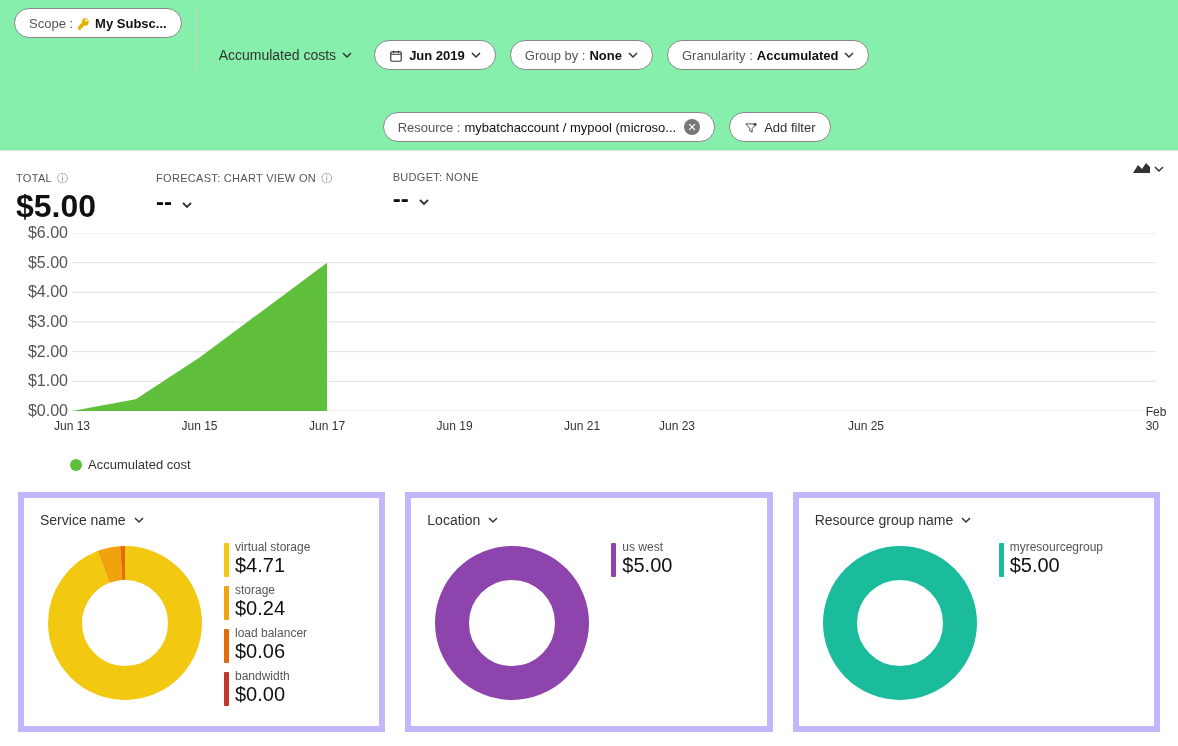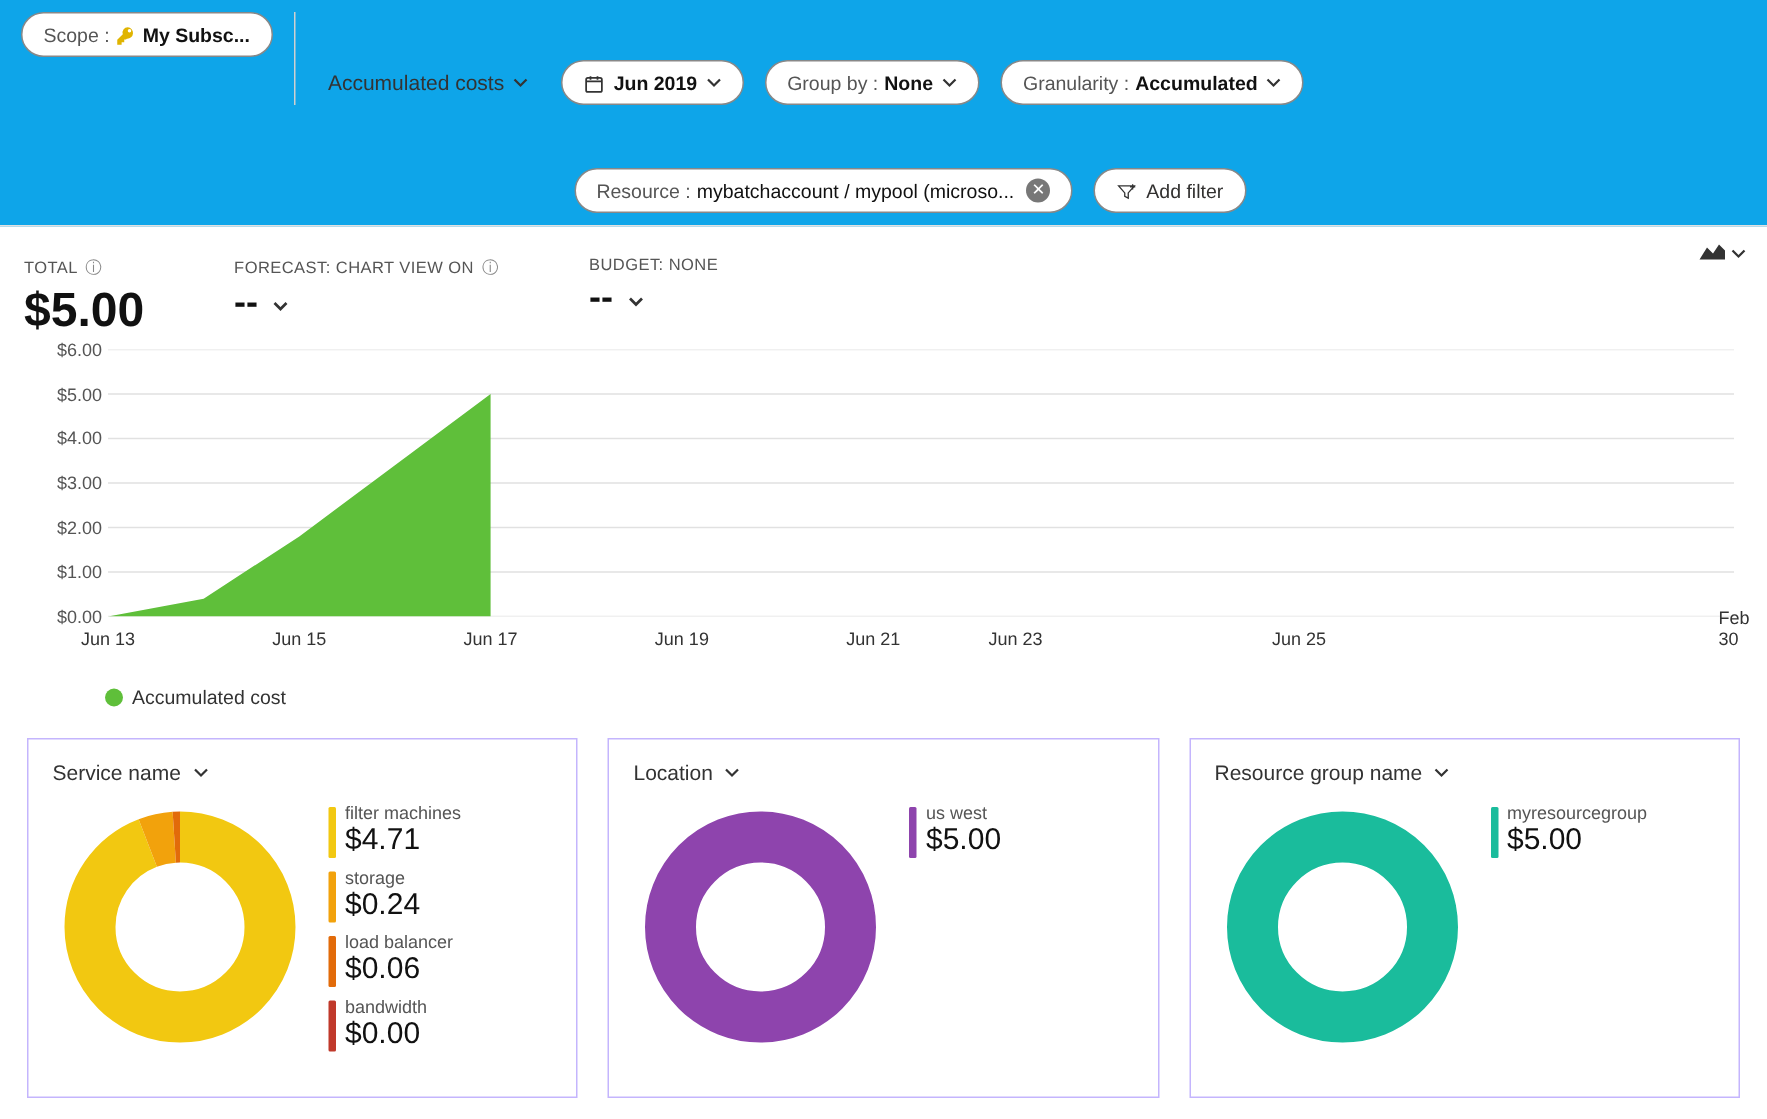--- a/index.html
+++ b/index.html
@@ -4,21 +4,21 @@
 <style>
   * { box-sizing: border-box; }
   html, body {
     margin: 0; padding: 0;
     font-family: "Segoe UI", -apple-system, BlinkMacSystemFont, sans-serif;
     font-size: 13px; color: #323130; background: #fff;
     width: 1178px; height: 746px; overflow: hidden;
   }
   
   .topbar {
-    background: #0ea5e9;
+    background: #86efac;
     border-bottom: 1px solid #e1e1e1;
     padding: 8px 32px 8px 14px;
     display: flex; align-items: flex-start;
   }
   .scope-wrap {
     padding-right: 14px;
     border-right: 1px solid #d0d0d0;
     height: 62px;
     display: flex; align-items: flex-start;
   }
@@ -72,37 +72,37 @@
   
   .areachart {
     position: relative; margin: 0 18px 0 18px;
     height: 200px;
   }
   .ac-body {
     position:absolute; left:54px; right:4px; top:0; bottom:22px;
   }
   .ac-ylabel {
     position:absolute; left:0; width:50px; text-align:right;
-    font-size:12px; color:#555; transform: translateY(-50%);
+    font-size:16px; color:#555; transform: translateY(-50%);
   }
   .ac-xlabel {
     position:absolute; bottom:0; font-size:12px; color:#333;
     transform: translateX(-50%);
   }
   .legend {
     display:flex; align-items:center; gap:6px;
     margin: 24px 0 0 70px; font-size:13px; color:#333;
   }
   .legend .dot { width:12px;height:12px;border-radius:50%;background:#5fbf3a; }
   
   .cards {
     display:flex; gap:20px; padding: 20px 18px 0 18px;
   }
   .card {
-    flex:1; border:1px solid #c4b5fd; padding:14px 16px 10px 16px;
+    flex:1; border:6px solid #c4b5fd; padding:14px 16px 10px 16px;
     min-height: 240px;
   }
   .card-title {
     font-size:14px; color:#333; cursor:pointer;
     display:inline-flex; align-items:center; gap:8px;
     margin-bottom:10px;
   }
   .card-body { display:flex; gap:14px; align-items:flex-start; }
   .donut-wrap { width:170px; height:170px; position:relative; flex:0 0 auto; }
   .donut-wrap svg { width:100%; height:100%; transform: rotate(-90deg); }
@@ -295,21 +295,21 @@
         <div class="donut-wrap"><svg viewBox="0 0 170 170">
             <circle cx="85" cy="85" r="60" fill="none" stroke="#f2c811" stroke-width="34" stroke-dasharray="354.4167999618665 22.574318468908643" stroke-dashoffset="0"></circle>
             <circle cx="85" cy="85" r="60" fill="none" stroke="#f2a20c" stroke-width="34" stroke-dasharray="18.059454775126955 358.9316636556482" stroke-dashoffset="-354.4167999618665"></circle>
             <circle cx="85" cy="85" r="60" fill="none" stroke="#e26b0a" stroke-width="34" stroke-dasharray="4.514863693781739 372.4762547369934" stroke-dashoffset="-372.47625473699344"></circle>
             <circle cx="85" cy="85" r="60" fill="none" stroke="#c0392b" stroke-width="34" stroke-dasharray="0 376.99111843077515" stroke-dashoffset="-376.9911184307752"></circle>
           </svg></div>
         <div class="legend-list">
           <div class="legend-item">
             <div class="legend-bar" style="background:#f2c811"></div>
                       <div class="legend-text">
-                        <div class="name">filter machines</div>
+                        <div class="name">virtual storage</div>
                         <div class="val">$4.71</div>
                       </div>
           </div>
           <div class="legend-item">
             <div class="legend-bar" style="background:#f2a20c"></div>
                       <div class="legend-text">
                         <div class="name">storage</div>
                         <div class="val">$0.24</div>
                       </div>
           </div>

